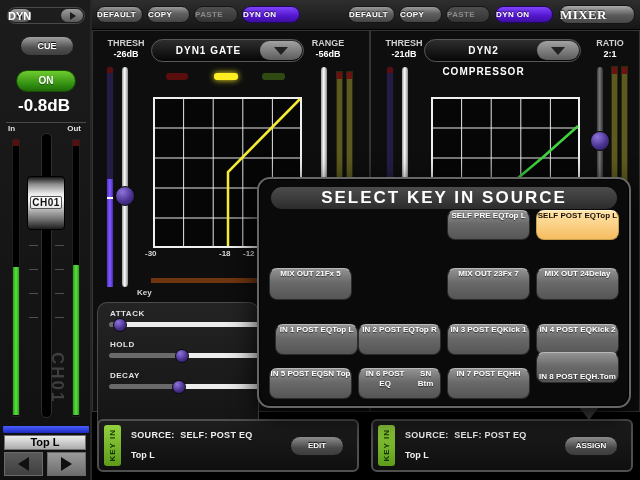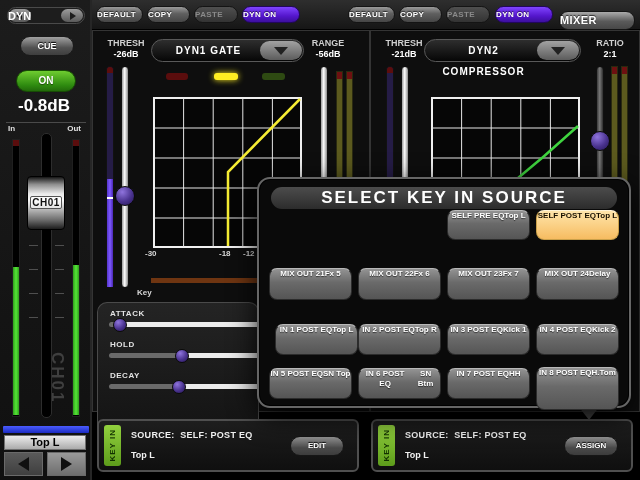--- a/index.html
+++ b/index.html
@@ -196,21 +196,21 @@
   <div id="topbar">
     <div class="pill" style="left:4px;top:6px;width:47px;">DEFAULT</div>
     <div class="pill" style="left:55px;top:6px;width:43px;">COPY</div>
     <div class="pill disabled" style="left:102px;top:6px;width:44px;">PASTE</div>
     <div class="pill purple" style="left:150px;top:6px;width:58px;">DYN ON</div>
 
     <div class="pill" style="left:256px;top:6px;width:47px;">DEFAULT</div>
     <div class="pill" style="left:307px;top:6px;width:43px;">COPY</div>
     <div class="pill disabled" style="left:354px;top:6px;width:44px;">PASTE</div>
     <div class="pill purple" style="left:403px;top:6px;width:58px;">DYN ON</div>
-    <div class="pill" style="left:467px;top:11px;width:76px;height:19px;line-height:17px;font-size:11px;background:linear-gradient(180deg,#ababab,#5a5a5a 55%,#474747);">MIXER</div>
+    <div class="pill" style="left:467px;top:5px;width:76px;height:19px;line-height:17px;font-size:13px;background:linear-gradient(180deg,#ababab,#5a5a5a 55%,#474747);font-family:Liberation Serif, serif;">MIXER</div>
   </div>
 
   <div id="panel-dyn1" class="panel">
     <div class="param-label" style="left:10px;top:7px;width:46px;">
       <div>THRESH</div>
       <div class="val">-26dB</div>
     </div>
     <div class="type-select" style="left:58px;width:153px;">
       <div class="t">DYN1 GATE</div>
       <div class="dd">
@@ -334,24 +334,20 @@
     </div>
     <div class="src-btn selected" style="left:277px;top:31px;height:30px;">
       <span>SELF POST EQ</span>
       <span>Top L</span>
     </div>
 
     <div class="src-btn" style="left:10px;top:89px;height:32px;">
       <span>MIX OUT 21</span>
       <span>Fx 5</span>
     </div>
-    <div class="src-btn" style="left:99px;top:89px;height:32px;">
-      <span>MIX OUT 22</span>
-      <span>Fx 6</span>
-    </div>
     <div class="src-btn" style="left:188px;top:89px;height:32px;">
       <span>MIX OUT 23</span>
       <span>Fx 7</span>
     </div>
     <div class="src-btn" style="left:277px;top:89px;height:32px;">
       <span>MIX OUT 24</span>
       <span>Delay</span>
     </div>
 
     <div class="src-btn" style="left:16px;top:145px;height:31px;">
@@ -376,19 +372,19 @@
       <span>SN Top</span>
     </div>
     <div class="src-btn" style="left:99px;top:189px;height:31px;">
       <span>IN 6 POST EQ</span>
       <span>SN Btm</span>
     </div>
     <div class="src-btn" style="left:188px;top:189px;height:31px;">
       <span>IN 7 POST EQ</span>
       <span>HH</span>
     </div>
-    <div class="src-btn" style="left:277px;top:188px;height:43px;">
+    <div class="src-btn" style="left:277px;top:173px;height:31px;align-items:flex-end;">
       <span>IN 8 POST EQ</span>
       <span>H.Tom</span>
     </div>
   </div>
 
 </div>
 
 </body></html>

